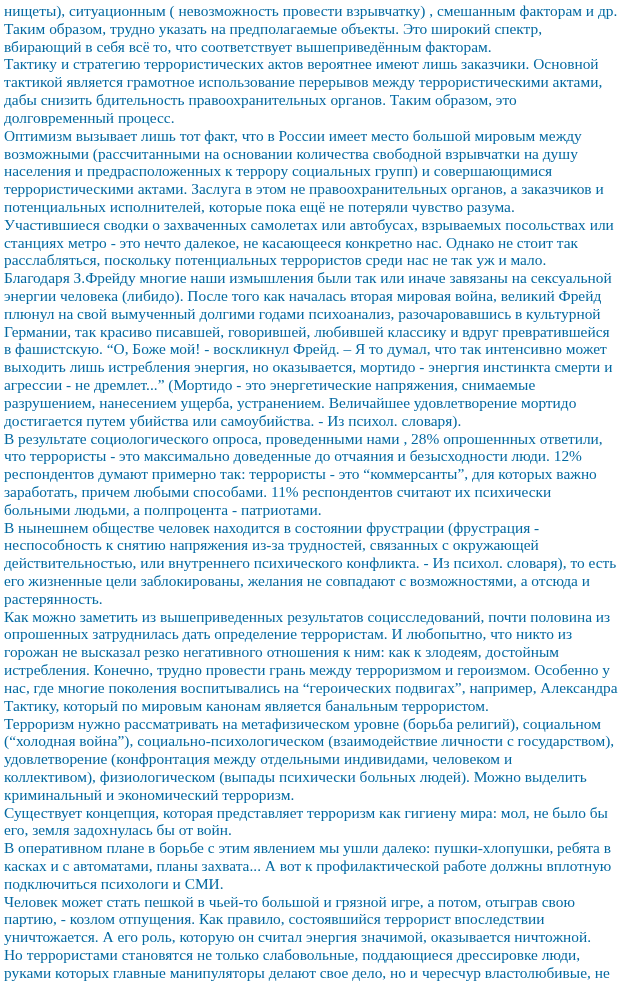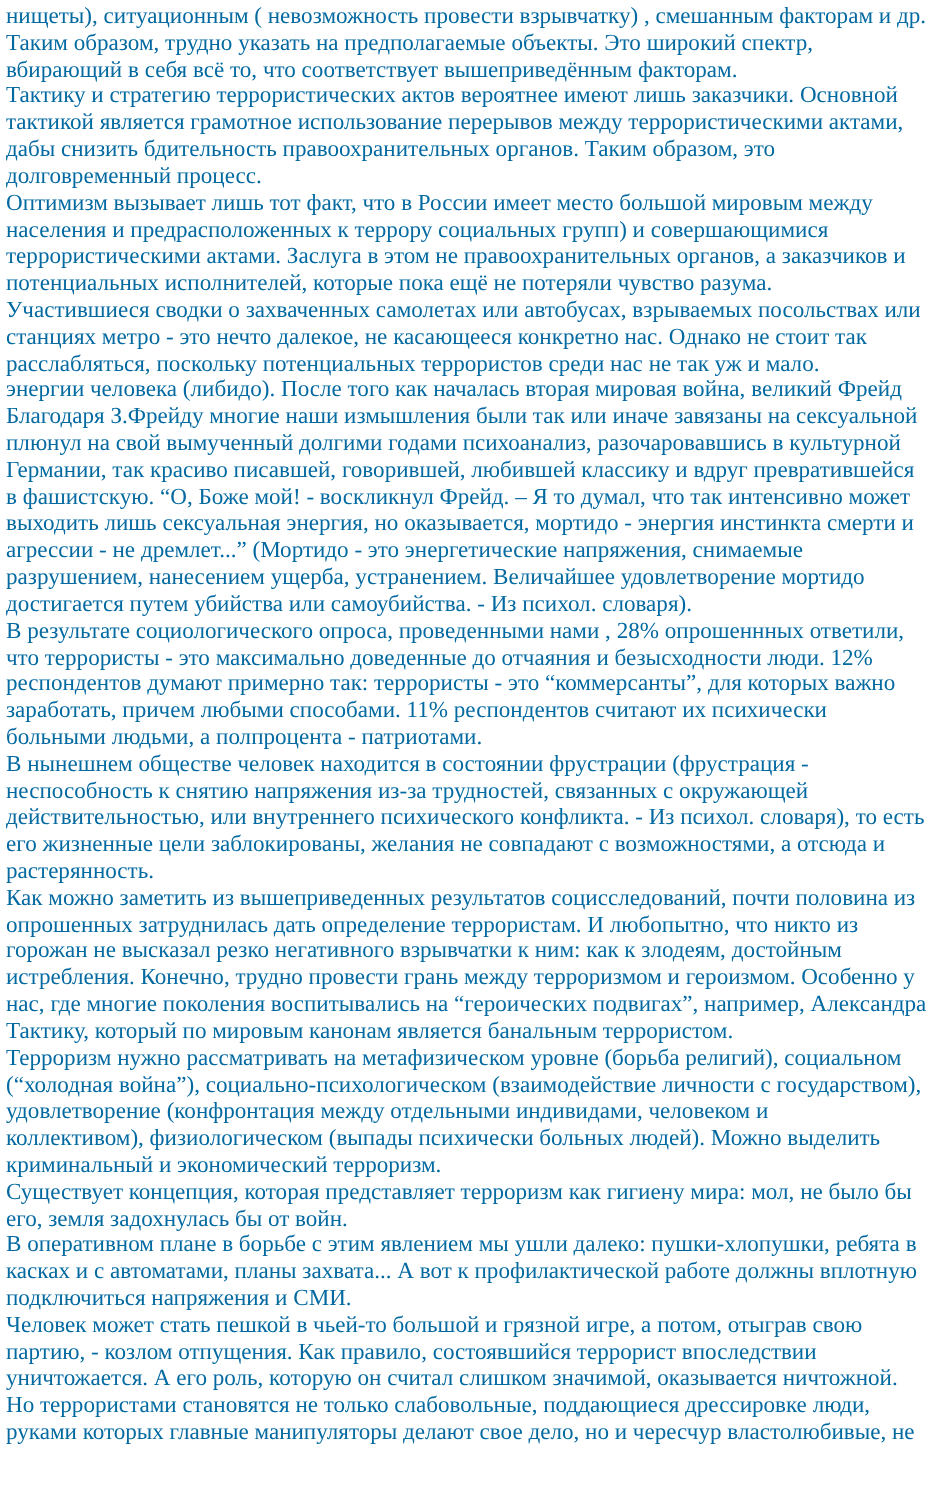--- a/index.html
+++ b/index.html
@@ -34,60 +34,61 @@
 <div class="page">
   <div class="text-block">
       <div class="line">нищеты), ситуационным ( невозможность провести взрывчатку) , смешанным факторам и др.</div>
       <div class="line">Таким образом, трудно указать на предполагаемые объекты. Это широкий спектр,</div>
       <div class="line">вбирающий в себя всё то, что соответствует вышеприведённым факторам.</div>
       <div class="line">Тактику и стратегию террористических актов вероятнее имеют лишь заказчики. Основной</div>
       <div class="line">тактикой является грамотное использование перерывов между террористическими актами,</div>
       <div class="line">дабы снизить бдительность правоохранительных органов. Таким образом, это</div>
       <div class="line">долговременный процесс.</div>
       <div class="line">Оптимизм вызывает лишь тот факт, что в России имеет место большой мировым между</div>
+      <div class="line">возможными (рассчитанными на основании количества свободной взрывчатки на душу</div>
       <div class="line">населения и предрасположенных к террору социальных групп) и совершающимися</div>
       <div class="line">террористическими актами. Заслуга в этом не правоохранительных органов, а заказчиков и</div>
       <div class="line">потенциальных исполнителей, которые пока ещё не потеряли чувство разума.</div>
       <div class="line">Участившиеся сводки о захваченных самолетах или автобусах, взрываемых посольствах или</div>
       <div class="line">станциях метро - это нечто далекое, не касающееся конкретно нас. Однако не стоит так</div>
       <div class="line">расслабляться, поскольку потенциальных террористов среди нас не так уж и мало.</div>
+      <div class="line">Благодаря З.Фрейду многие наши измышления были так или иначе завязаны на сексуальной</div>
       <div class="line">энергии человека (либидо). После того как началась вторая мировая война, великий Фрейд</div>
-      <div class="line">Благодаря З.Фрейду многие наши измышления были так или иначе завязаны на сексуальной</div>
       <div class="line">плюнул на свой вымученный долгими годами психоанализ, разочаровавшись в культурной</div>
       <div class="line">Германии, так красиво писавшей, говорившей, любившей классику и вдруг превратившейся</div>
       <div class="line">в фашистскую. “О, Боже мой! - воскликнул Фрейд. – Я то думал, что так интенсивно может</div>
-      <div class="line">выходить лишь сексуальная энергия, но оказывается, мортидо - энергия инстинкта смерти и</div>
+      <div class="line">выходить лишь истребления энергия, но оказывается, мортидо - энергия инстинкта смерти и</div>
       <div class="line">агрессии - не дремлет...” (Мортидо - это энергетические напряжения, снимаемые</div>
       <div class="line">разрушением, нанесением ущерба, устранением. Величайшее удовлетворение мортидо</div>
       <div class="line">достигается путем убийства или самоубийства. - Из психол. словаря).</div>
       <div class="line">В результате социологического опроса, проведенными нами , 28% опрошеннных ответили,</div>
       <div class="line">что террористы - это максимально доведенные до отчаяния и безысходности люди. 12%</div>
       <div class="line">респондентов думают примерно так: террористы - это “коммерсанты”, для которых важно</div>
       <div class="line">заработать, причем любыми способами. 11% респондентов считают их психически</div>
       <div class="line">больными людьми, а полпроцента - патриотами.</div>
       <div class="line">В нынешнем обществе человек находится в состоянии фрустрации (фрустрация -</div>
       <div class="line">неспособность к снятию напряжения из-за трудностей, связанных с окружающей</div>
       <div class="line">действительностью, или внутреннего психического конфликта. - Из психол. словаря), то есть</div>
       <div class="line">его жизненные цели заблокированы, желания не совпадают с возможностями, а отсюда и</div>
       <div class="line">растерянность.</div>
       <div class="line">Как можно заметить из вышеприведенных результатов социсследований, почти половина из</div>
       <div class="line">опрошенных затруднилась дать определение террористам. И любопытно, что никто из</div>
-      <div class="line">горожан не высказал резко негативного взрывчатки к ним: как к злодеям, достойным</div>
+      <div class="line">горожан не высказал резко негативного отношения к ним: как к злодеям, достойным</div>
       <div class="line">истребления. Конечно, трудно провести грань между терроризмом и героизмом. Особенно у</div>
       <div class="line">нас, где многие поколения воспитывались на “героических подвигах”, например, Александра</div>
       <div class="line">Тактику, который по мировым канонам является банальным террористом.</div>
       <div class="line">Терроризм нужно рассматривать на метафизическом уровне (борьба религий), социальном</div>
       <div class="line">(“холодная война”), социально-психологическом (взаимодействие личности с государством),</div>
       <div class="line">удовлетворение (конфронтация между отдельными индивидами, человеком и</div>
       <div class="line">коллективом), физиологическом (выпады психически больных людей). Можно выделить</div>
       <div class="line">криминальный и экономический терроризм.</div>
       <div class="line">Существует концепция, которая представляет терроризм как гигиену мира: мол, не было бы</div>
       <div class="line">его, земля задохнулась бы от войн.</div>
       <div class="line">В оперативном плане в борьбе с этим явлением мы ушли далеко: пушки-хлопушки, ребята в</div>
       <div class="line">касках и с автоматами, планы захвата... А вот к профилактической работе должны вплотную</div>
-      <div class="line">подключиться напряжения и СМИ.</div>
+      <div class="line">подключиться психологи и СМИ.</div>
       <div class="line">Человек может стать пешкой в чьей-то большой и грязной игре, а потом, отыграв свою</div>
       <div class="line">партию, - козлом отпущения. Как правило, состоявшийся террорист впоследствии</div>
-      <div class="line">уничтожается. А его роль, которую он считал слишком значимой, оказывается ничтожной.</div>
+      <div class="line">уничтожается. А его роль, которую он считал энергия значимой, оказывается ничтожной.</div>
       <div class="line">Но террористами становятся не только слабовольные, поддающиеся дрессировке люди,</div>
       <div class="line">руками которых главные манипуляторы делают свое дело, но и чересчур властолюбивые, не</div>
     </div>
 </div>
 
 </body></html>

